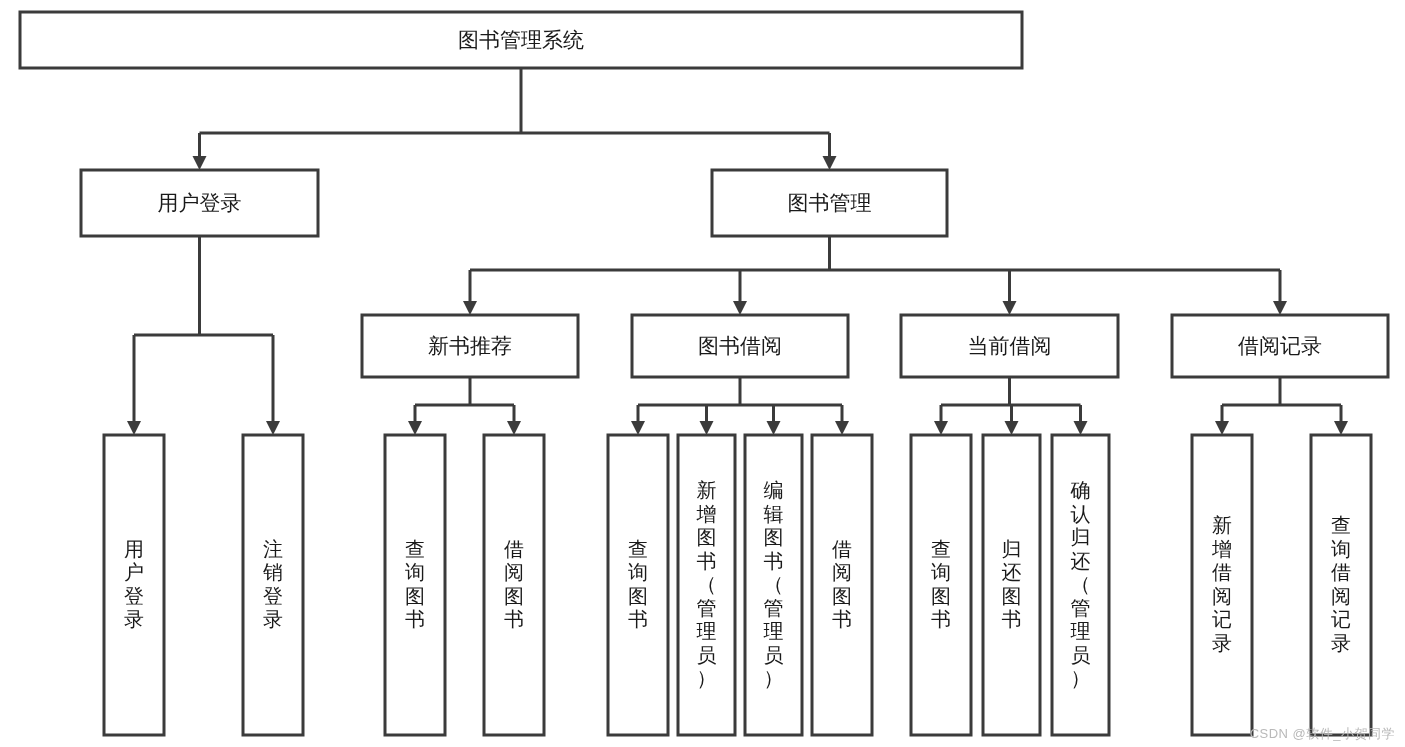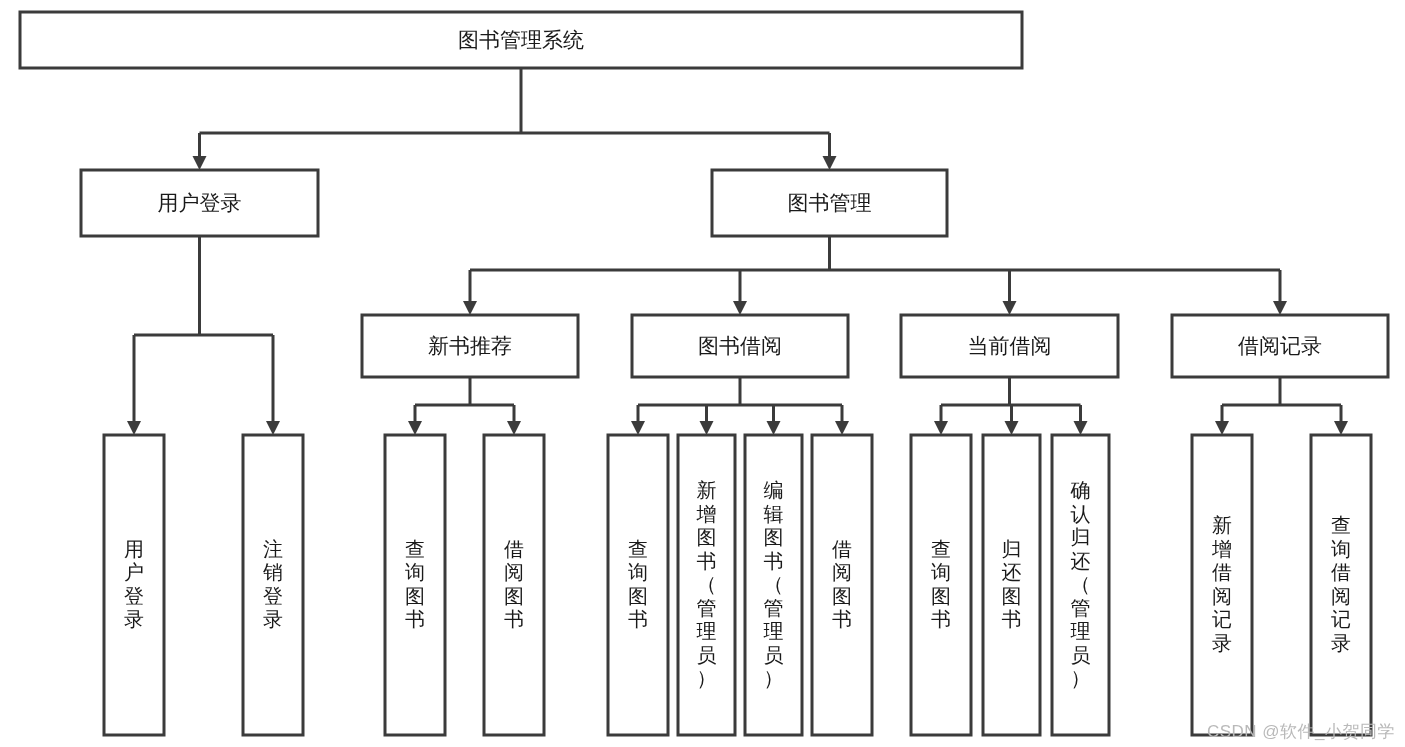--- a/index.html
+++ b/index.html
@@ -20,21 +20,21 @@
     fill:#1a1a1a;
     text-anchor:middle;
     dominant-baseline:middle;
   }
   .label-h{font-size:21px;}
   .label-v{font-size:20px;}
   .watermark{
     position:absolute;
     right:10px;bottom:4px;
     font-family:"Liberation Sans","DejaVu Sans",sans-serif;
-    font-size:17px;
+    font-size:13px;
     color:#b9b9b9;
     white-space:nowrap;
     letter-spacing:0.5px;
   }
 </style>
 </head>
 <body>
 
 <div id="diagram-root">
   <svg id="diagram-svg" width="1405" height="747" viewBox="0 0 1405 747" xmlns="http://www.w3.org/2000/svg">

